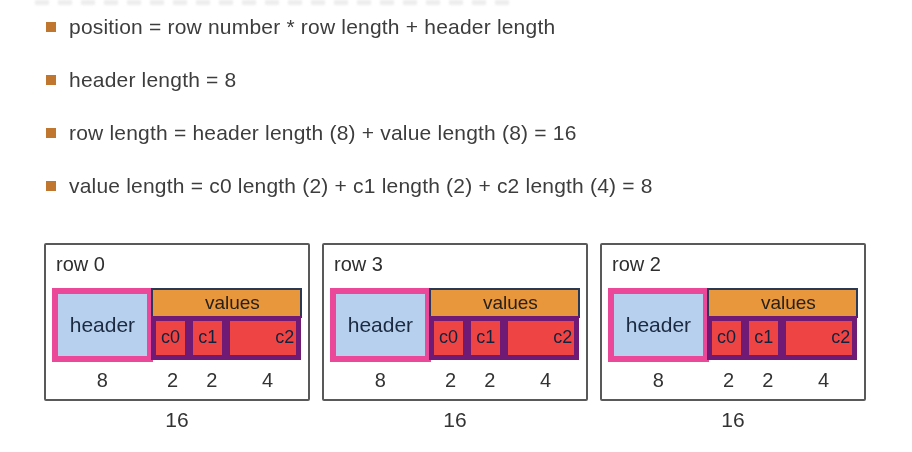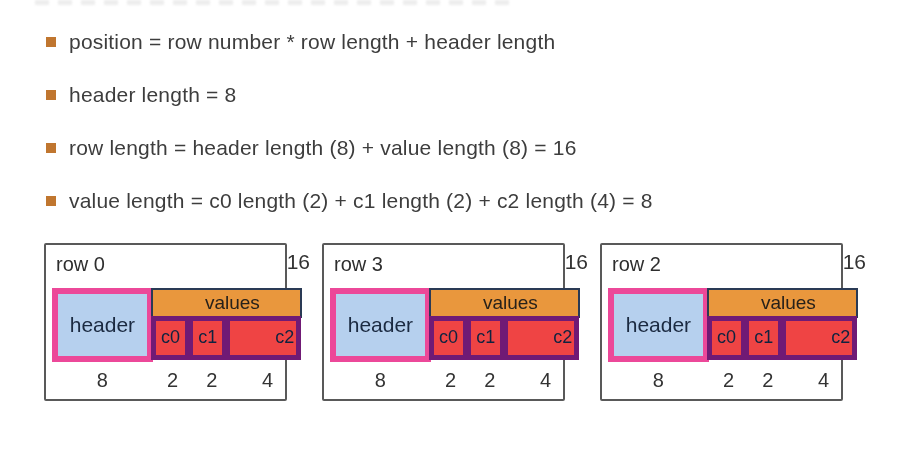--- a/index.html
+++ b/index.html
@@ -12,34 +12,34 @@
   }
 
   
   .remnant {
     position: absolute; top: 0; left: 35px; width: 475px; height: 5px;
     background: repeating-linear-gradient(90deg, #c4c4c4 0 14px, transparent 14px 23px);
     opacity: .30; filter: blur(1px);
   }
 
   
-  .bullets { position: absolute; top: 30px; left: 46px; }
+  .bullets { position: absolute; top: 15px; left: 46px; }
   .bullet-line { display: flex; align-items: flex-start; margin-bottom: 29px; }
   .bullet-line .sq {
     width: 10px; height: 10px; background: #c0762f;
     margin: 7px 13px 0 0; flex: 0 0 auto;
   }
   .bullet-line .txt {
     font-size: 21px; line-height: 24px; color: #3d3d3d;
     letter-spacing: 0.2px; white-space: nowrap;
   }
 
   
   .boxes { position: absolute; top: 243px; left: 44px; display: flex; gap: 12px; }
-  .box-col { width: 266px; display: flex; flex-direction: row; align-items: stretch; }
+  .box-col { width: 266px; display: flex; flex-direction: column; align-items: stretch; }
   .rowbox {
     position: relative; box-sizing: border-box;
     width: 266px; height: 158px;
     border: 2px solid #595959; border-radius: 2px;
     background: #ffffff;
   }
   .rowlabel {
     position: absolute; top: 8px; left: 10px;
     font-size: 20px; color: #2e2e2e;
   }

